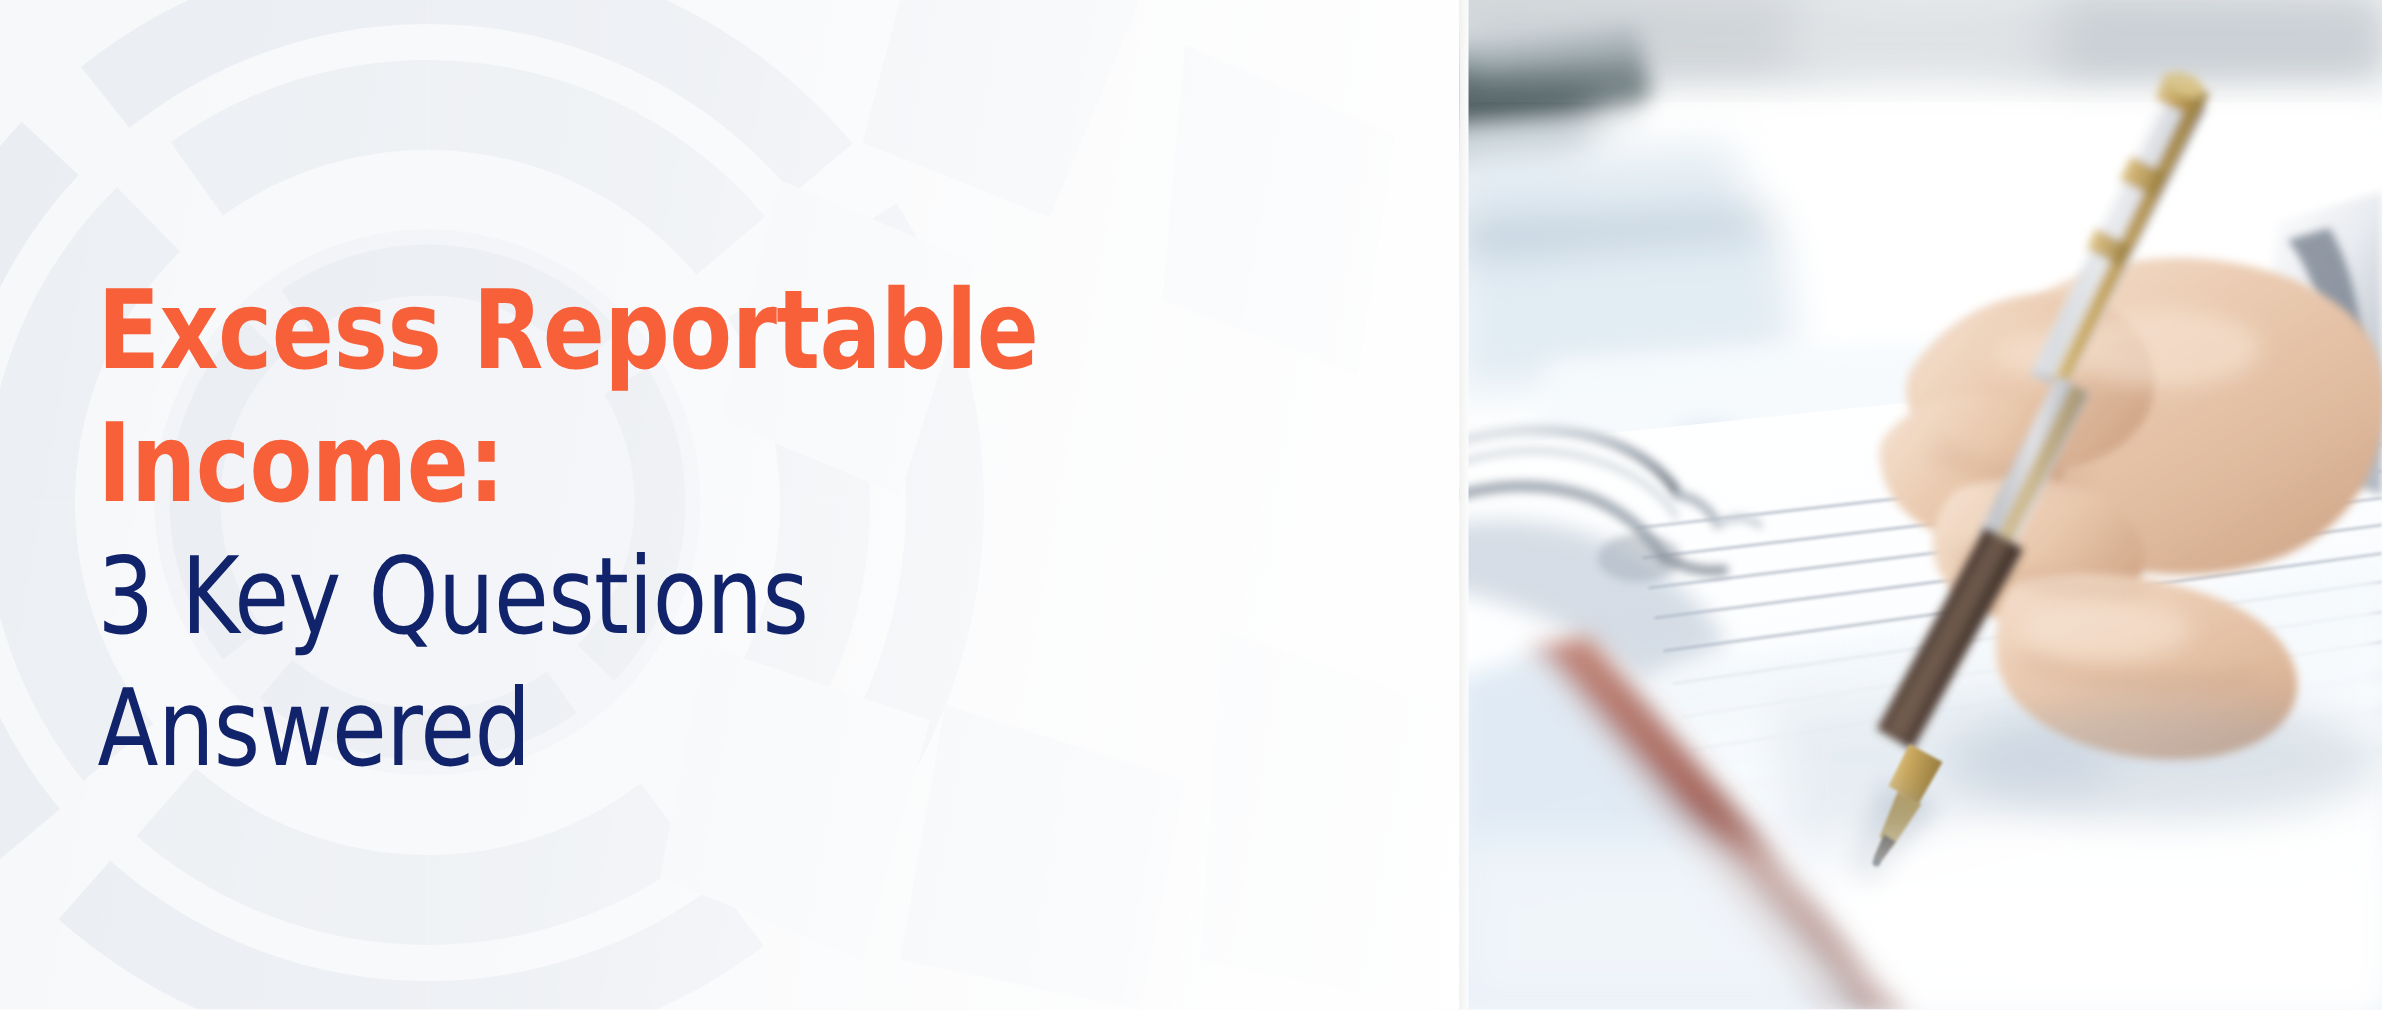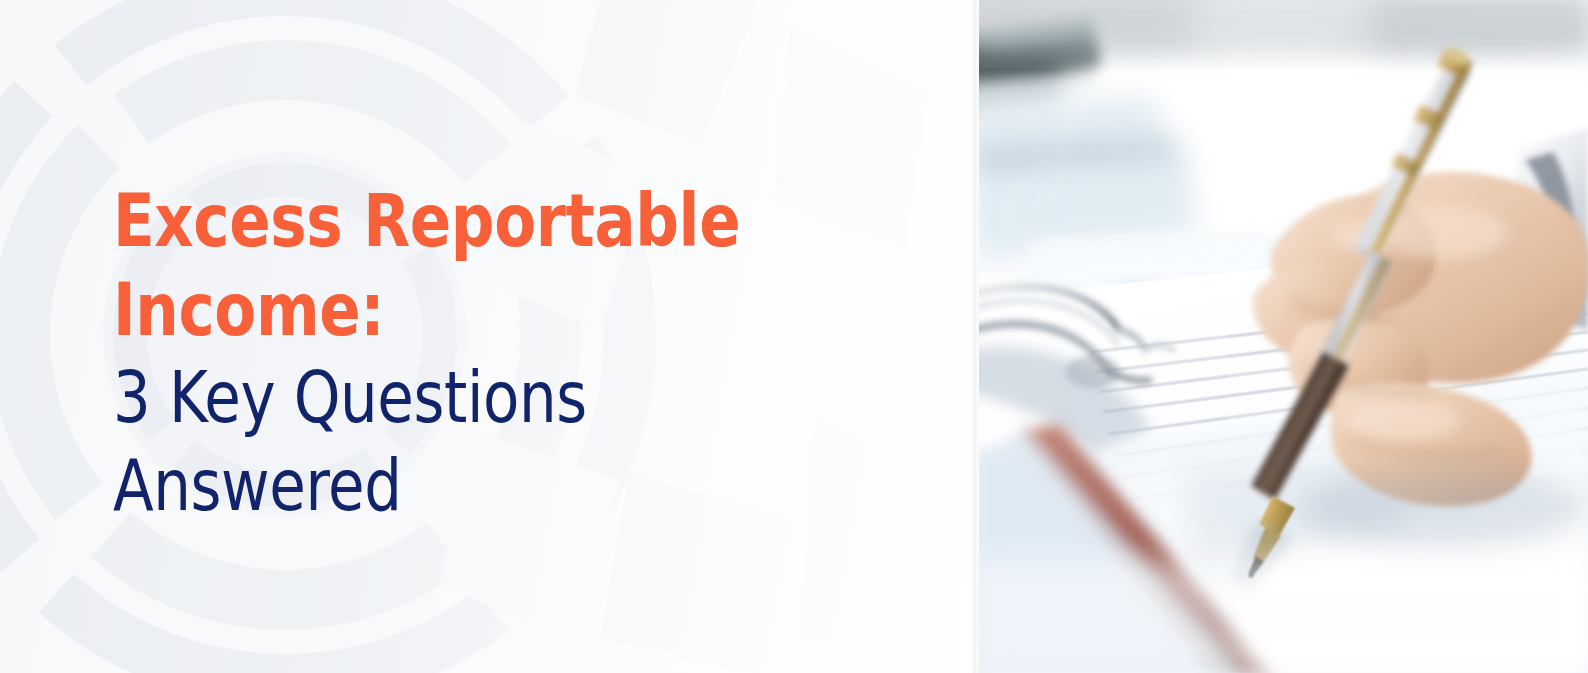--- a/index.html
+++ b/index.html
@@ -39,21 +39,20 @@
        rgba(255,255,255,0.55) 62%,
        rgba(255,255,255,0.85) 88%,
        rgba(255,255,255,0.95) 100%);
     pointer-events:none;
   }
   #headline-block {
     position:absolute;
     left:65px;
     top:176px;
     width:700px;
-    margin-left:48px;
   }
   .hl-line {
     display:block;
     font-family:"DejaVu Sans Condensed","Liberation Sans", sans-serif;
     letter-spacing:-0.4px;
     white-space:nowrap;
   }
   .hl-orange {
     color:#f8603a;
     font-weight:700;

